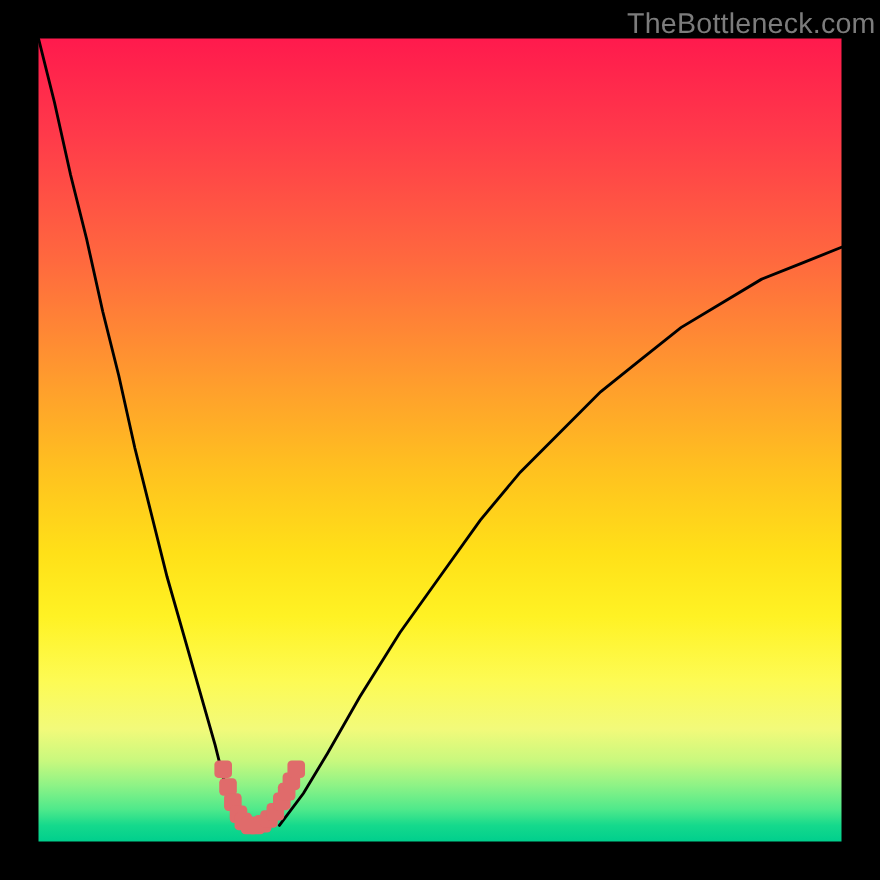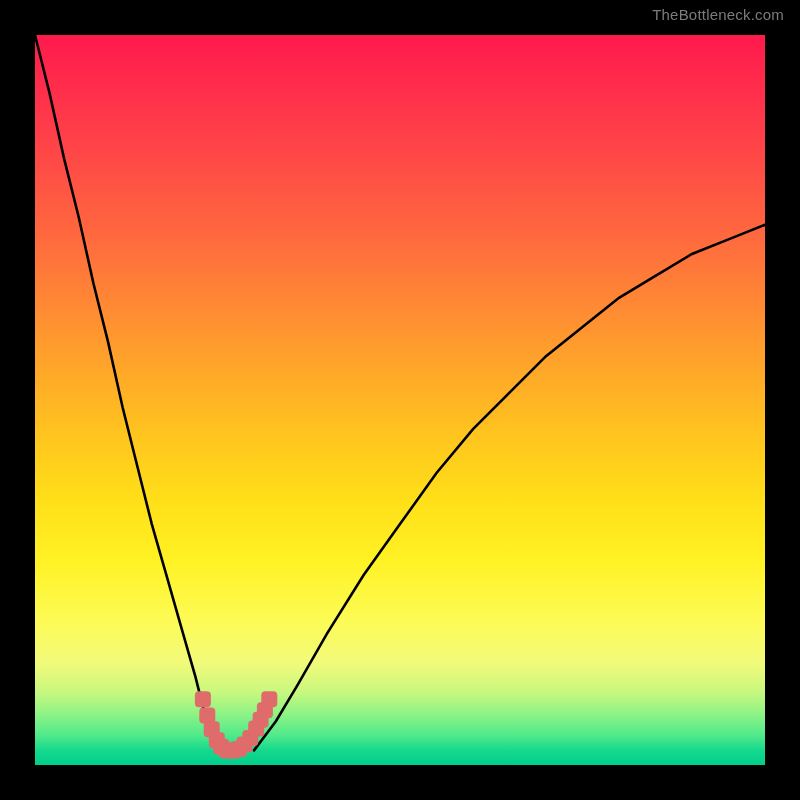--- a/index.html
+++ b/index.html
@@ -13,23 +13,23 @@
   }
   .frame {
     position: relative;
     width: 800px;
     height: 800px;
     background: #000;
   }
   .watermark {
     position: absolute;
     top: 6px;
-    right: 16px;
+    right: 4px;
     color: #7c7c7c;
-    font-size: 15px;
+    font-size: 26px;
     font-weight: 400;
     letter-spacing: 0.2px;
     z-index: 10;
   }
   .plot-area {
     position: absolute;
     left: 35px;
     top: 35px;
     width: 730px;
     height: 730px;

